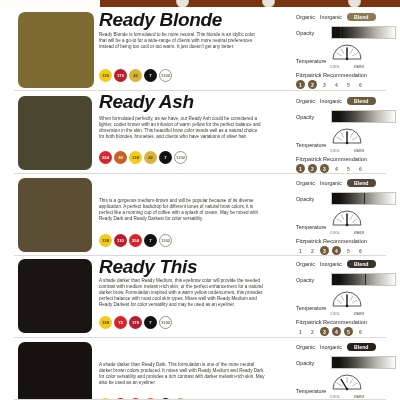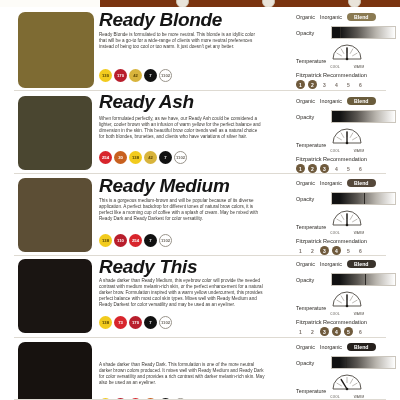--- a/index.html
+++ b/index.html
@@ -197,21 +197,20 @@
             <span class="fitz on" style="width:9px;height:9px;font-size:5px">3</span>
             <span class="fitz" style="width:9px;height:9px;font-size:5px">4</span>
             <span class="fitz" style="width:9px;height:9px;font-size:5px">5</span>
             <span class="fitz" style="width:9px;height:9px;font-size:5px">6</span>
     </div>
   </div>
         <div class="divider"></div>
       </div>
       <div class="card" style="top: 174px; height: 82px;">
         <div class="swatch" style="top: 4px; width: 74px; height: 74px; background: rgb(92, 78, 53);"></div>
-        <div class="title" style="position: absolute; left: 99px; top: 2px; font-size: 19px;">Ready Medium</div>
         <div class="desc" style="position: absolute; left: 99px; top: 24px; width: 166px; font-size: 4.6px; line-height: 6px;">This is a gorgeous medium-brown and will be popular because of its diverse application. A perfect backdrop for different tones of natural brow colors, it is perfect like a morning cup of coffee with a splash of cream. May be mixed with Ready Dark and Ready Darkest for color versatility.</div>
         <div class="pills" style="left: 99px; top: 60px;">
           <div class="pill" style="width: 13px; height: 13px; font-size: 4.2px; background: rgb(242, 203, 30); color: rgb(74, 60, 0);">138</div>
           <div class="pill" style="width: 13px; height: 13px; font-size: 4.2px; background: rgb(184, 30, 44); color: rgb(255, 255, 255);">110</div>
           <div class="pill" style="width: 13px; height: 13px; font-size: 4.2px; background: rgb(216, 37, 44); color: rgb(255, 255, 255);">254</div>
           <div class="pill" style="width: 13px; height: 13px; font-size: 4.2px; background: rgb(17, 17, 17); color: rgb(255, 255, 255);">7</div>
           <div class="pill outline" style="width: 13px; height: 13px; font-size: 4.2px;">1102</div>
         </div>
         <div class="spec" style="top: 5px;">
     <div class="oi-row">

